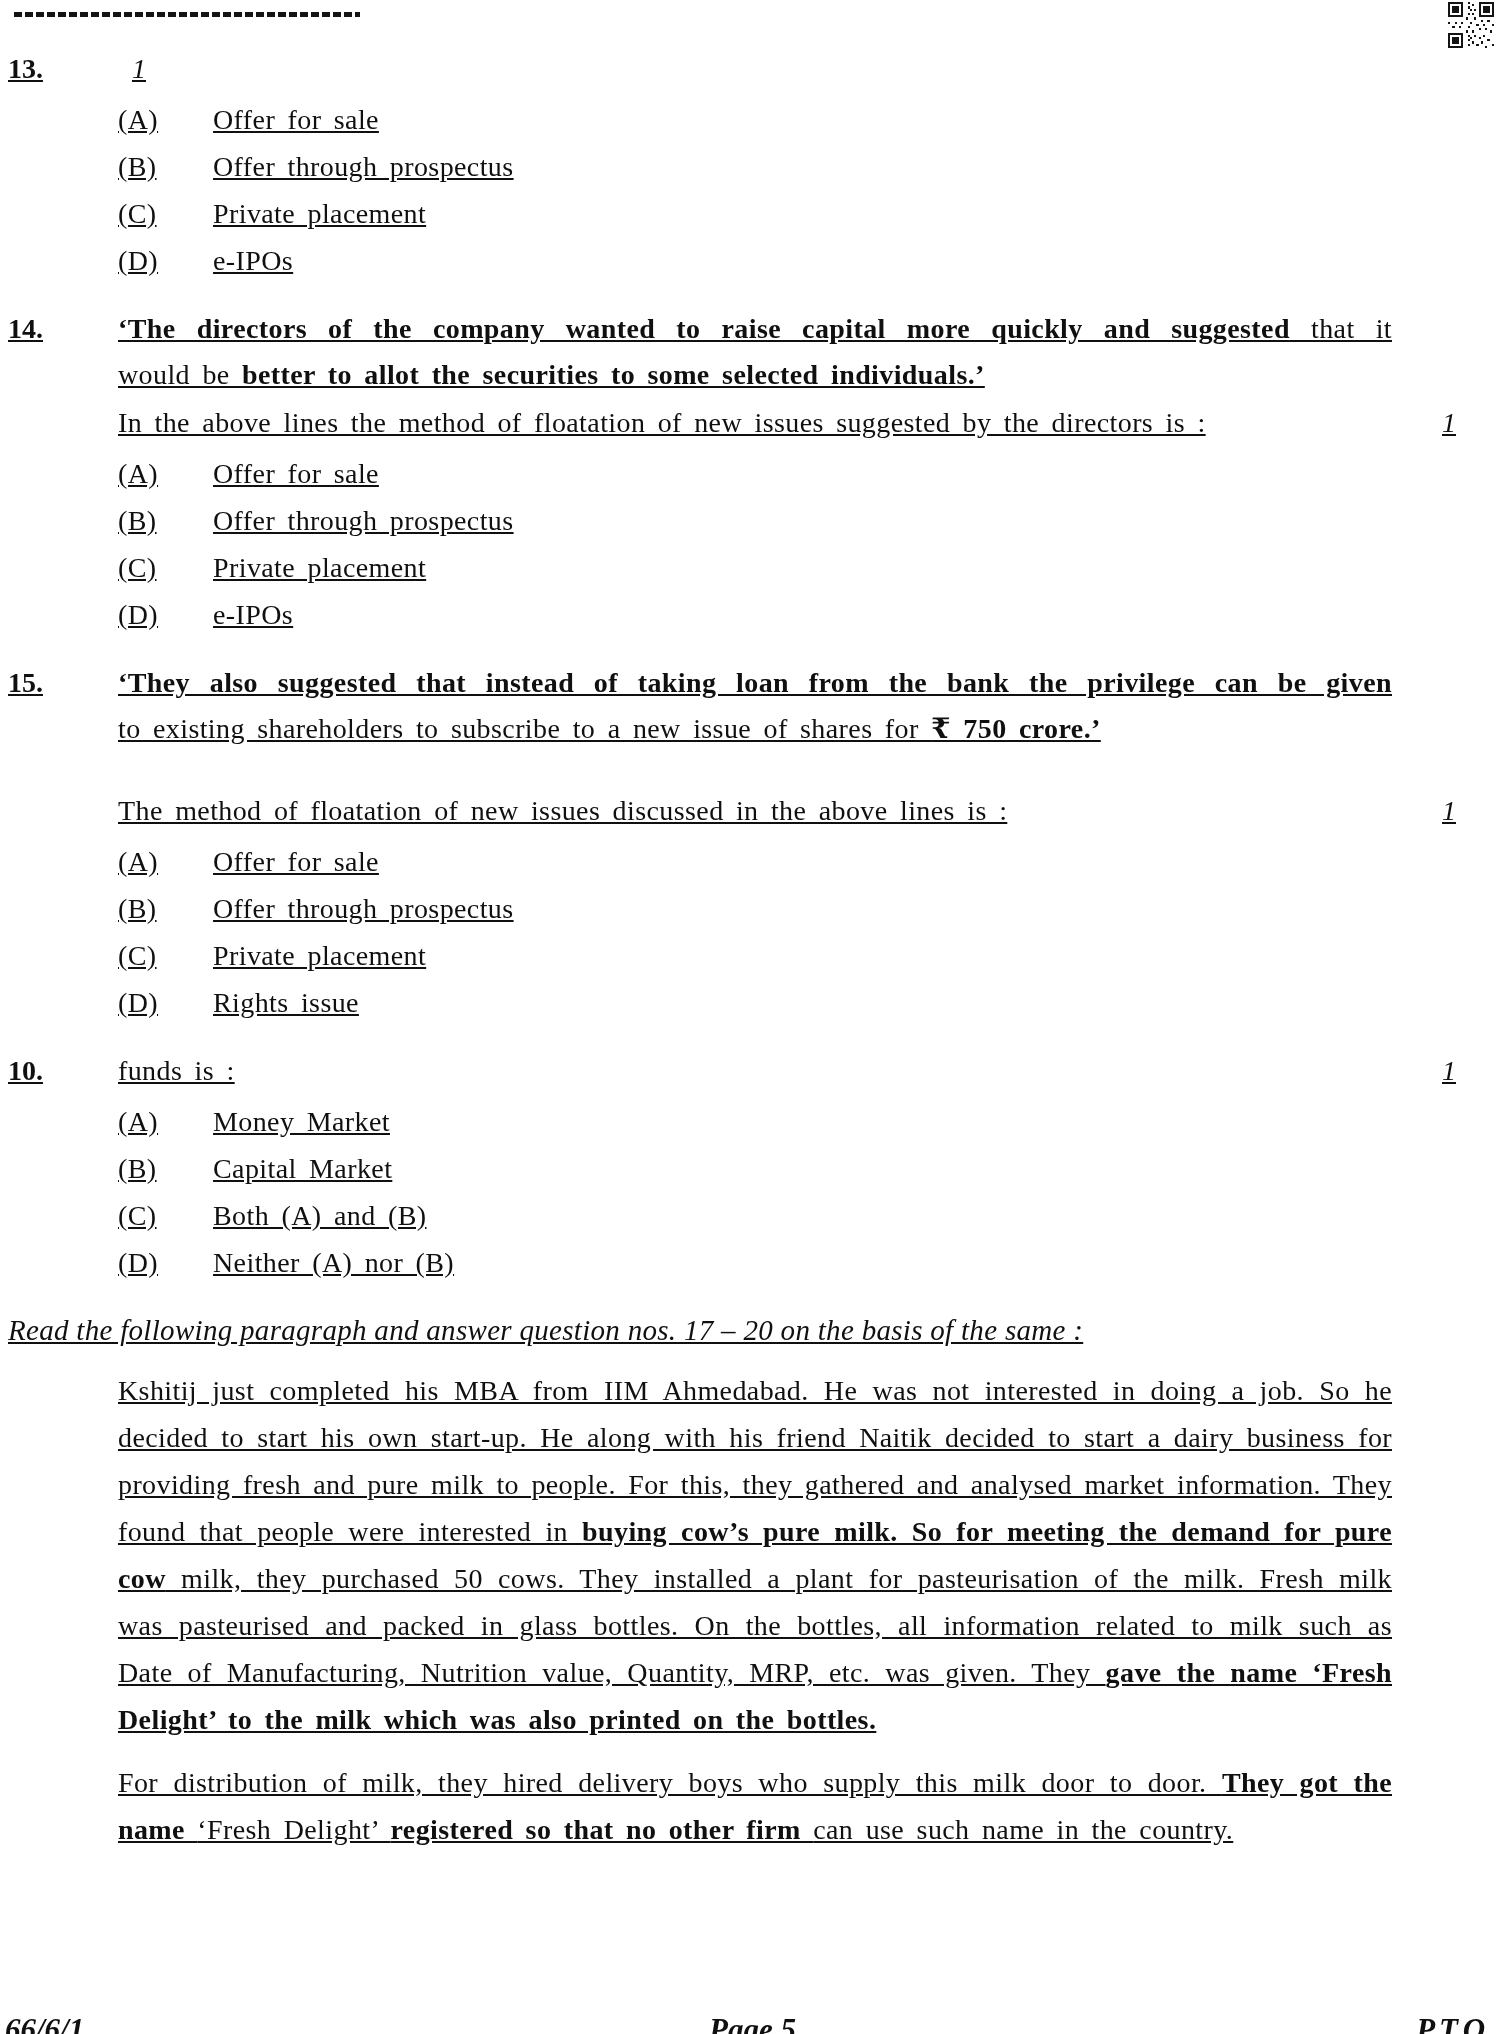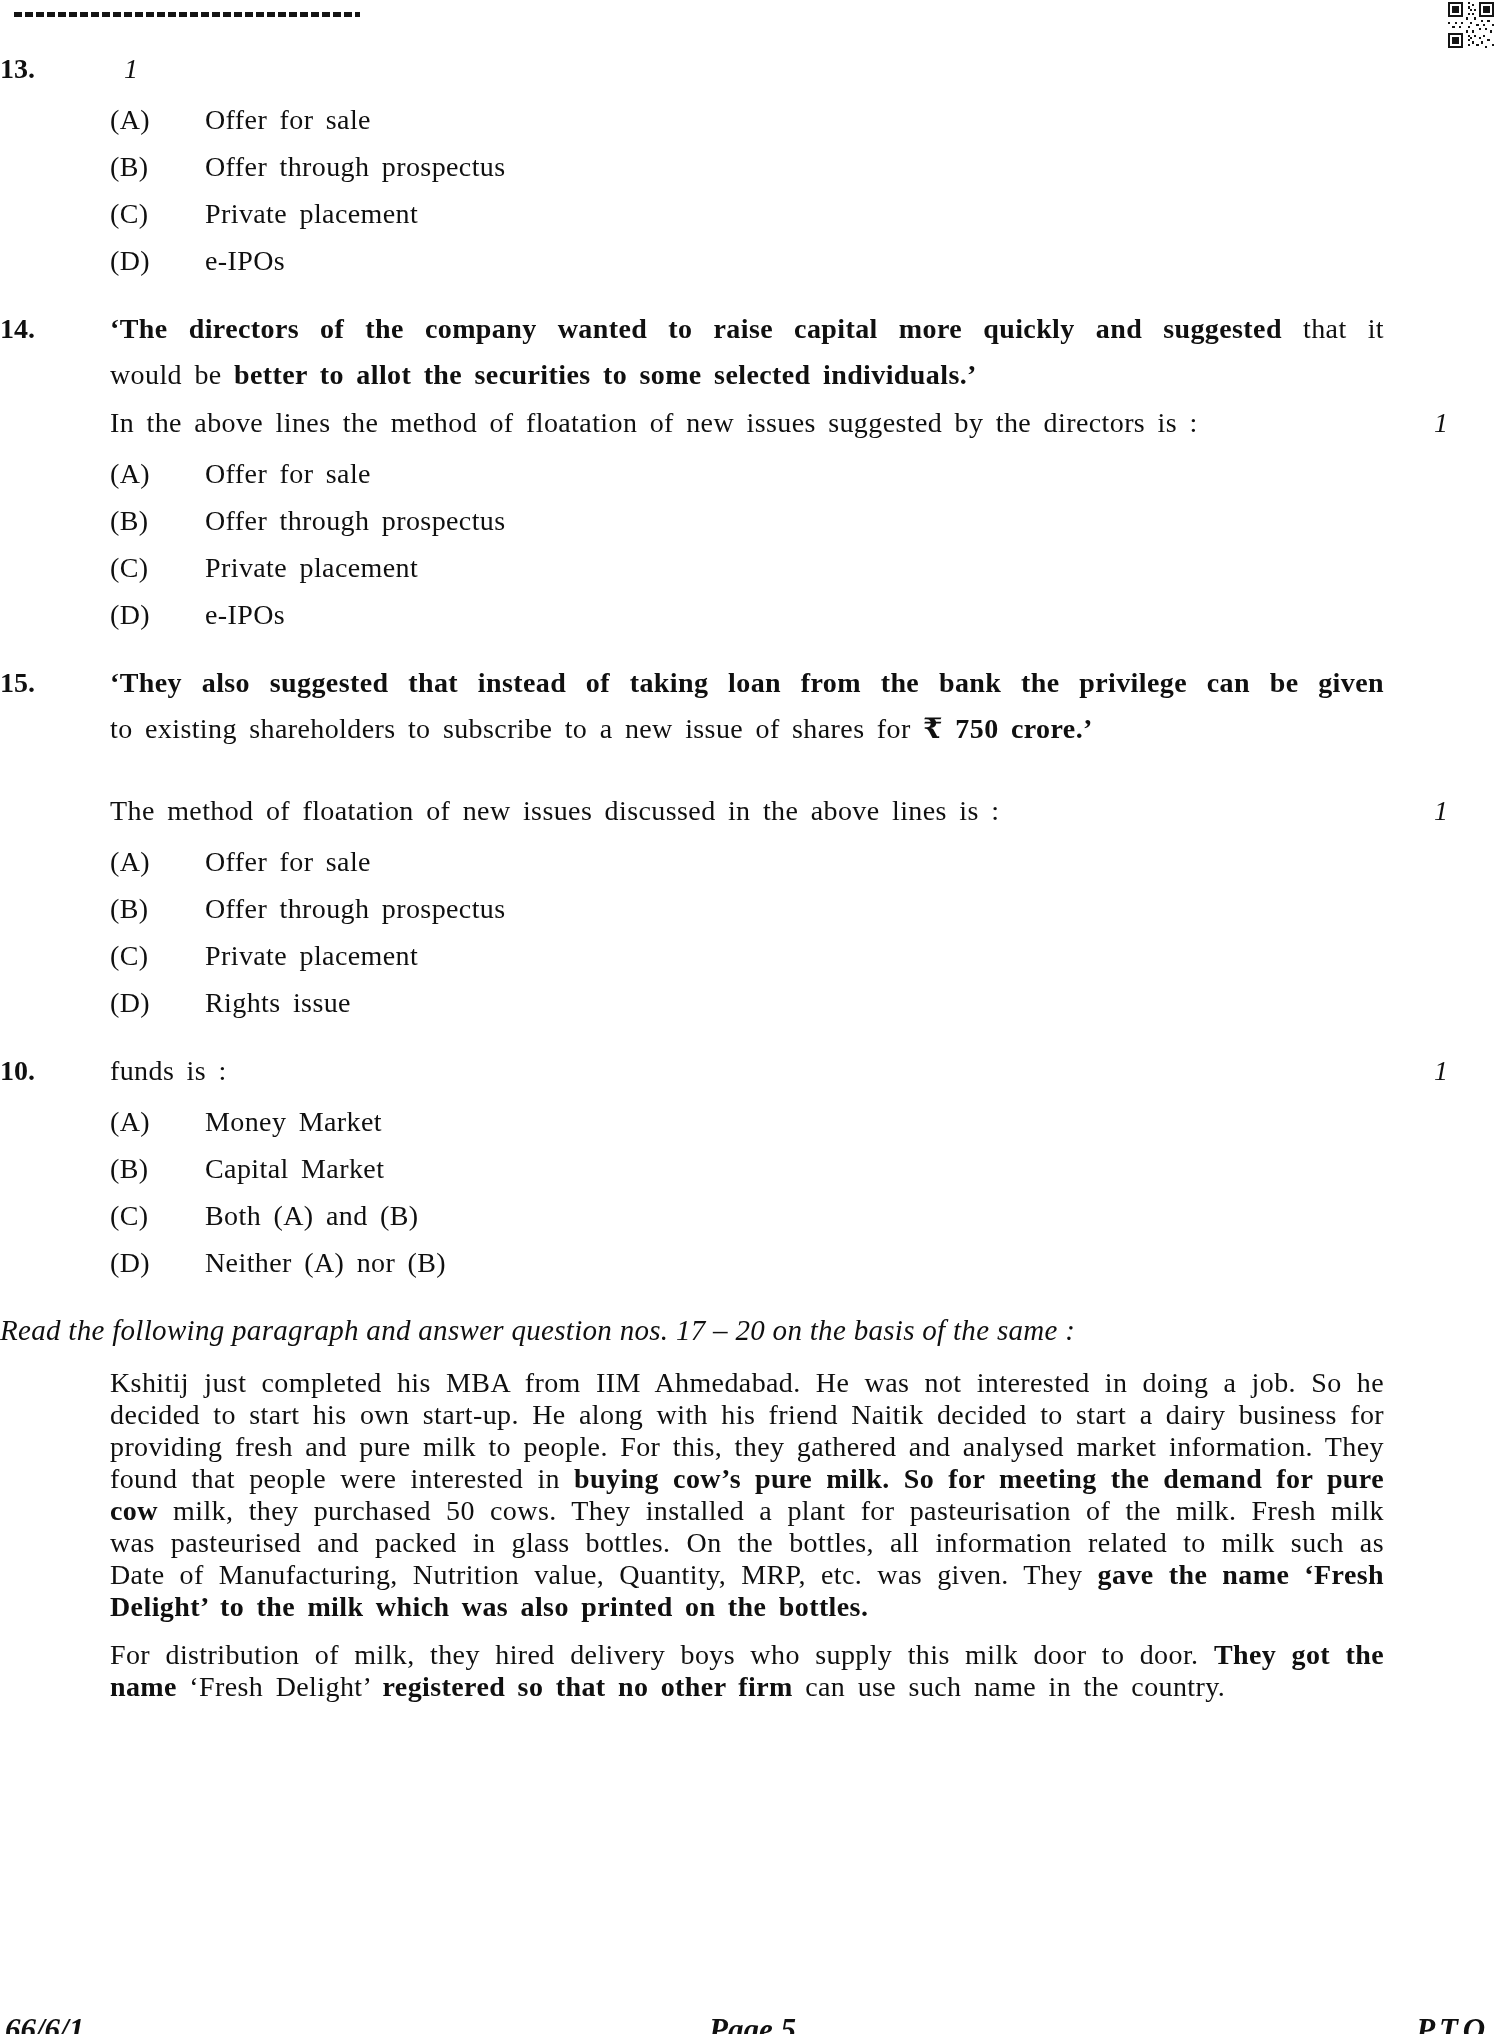--- a/index.html
+++ b/index.html
@@ -9,41 +9,41 @@
     color:#101010;
     font-family:"Liberation Serif","DejaVu Serif",serif;
     position:relative;
     overflow:hidden;
   }
   .scan-dash {
     position:absolute; left:14px; top:12px; width:346px; height:5px;
     background:repeating-linear-gradient(90deg,#141414 0 8px, rgba(0,0,0,0) 8px 11px);
   }
   .qr { position:absolute; left:1447px; top:2px; width:48px; height:46px; }
-  .content { position:absolute; left:0; top:46px; width:1482px; }
+  .content { position:absolute; left:8px; top:46px; width:1482px;text-decoration:underline; }
 
   .qrow { display:grid; grid-template-columns:110px 1fr 62px; align-items:start; }
   .qnum { font-weight:700; font-size:28px; line-height:46px; }
   .qtext { font-size:28px; line-height:46px; padding-right:36px;
            letter-spacing:0.4px; word-spacing:5px; }
   .qmarks { font-size:28px; font-style:italic; line-height:46px;
             padding-left:14px; align-self:end; }
   .stretch { text-align:justify; text-align-last:justify; }
   .b { font-weight:700; }
 
   .question { margin-bottom:22px; }
   .opts { margin-top:4px; }
   .optrow .qtext { display:flex; line-height:47px; }
   .optletter { flex:0 0 95px; }
   .substem { margin-top:2px; }
   .gap-top { margin-top:36px; }
 
   .instruction { font-style:italic; font-size:29px; line-height:45px;
                  margin:0 0 14px 0; letter-spacing:0.3px; }
-  .passage { font-size:28px; line-height:32px; margin:0 98px 16px 110px;
+  .passage { font-size:28px; line-height:47px; margin:0 98px 16px 110px;
              text-align:justify; letter-spacing:0.4px; word-spacing:5px; }
 
   .footer { position:absolute; left:0; top:2012px; width:1505px;
             font-size:31px; font-weight:700; font-style:italic; }
   .f-left { position:absolute; left:5px; top:0; }
   .f-center { position:absolute; left:0; right:0; top:0; text-align:center; }
   .f-right { position:absolute; right:12px; top:0; }
 </style>
 </head>
 <body>

